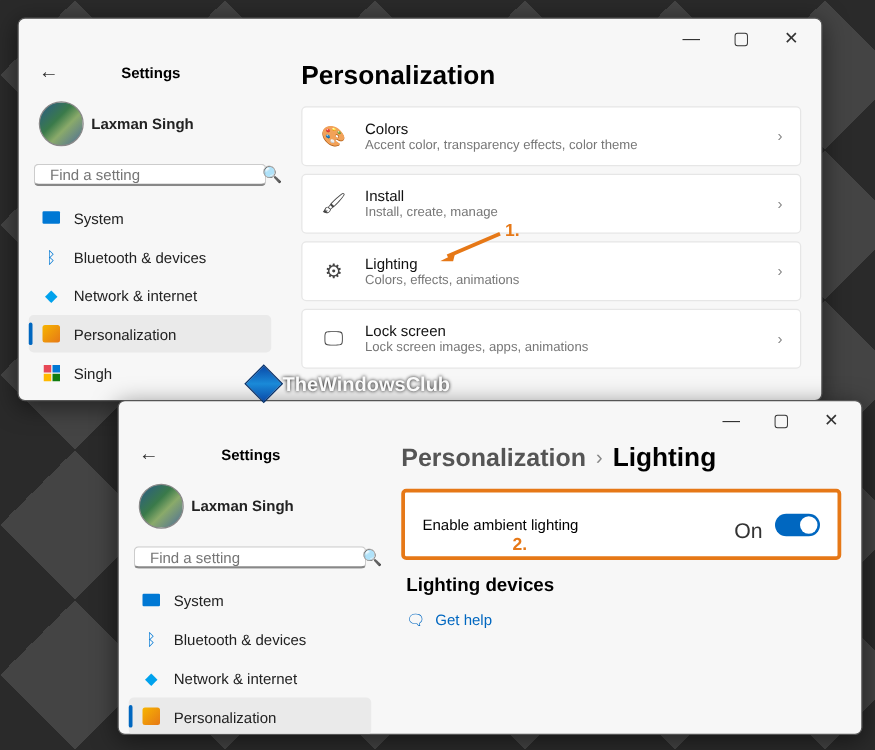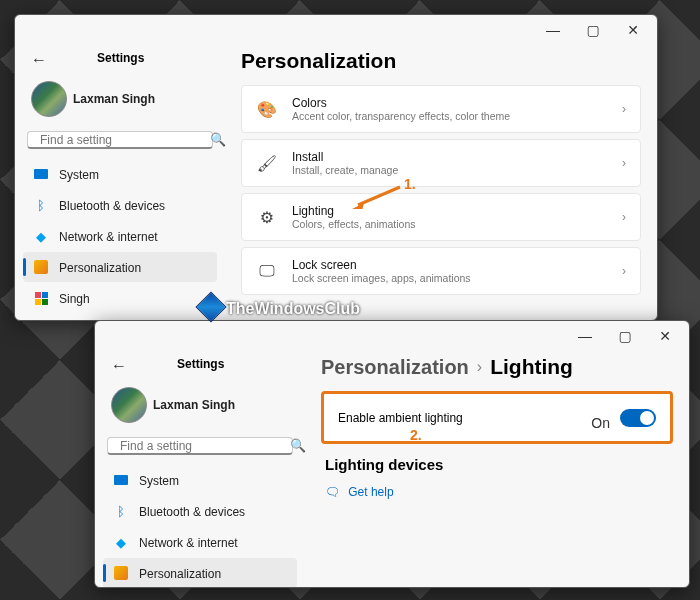--- a/index.html
+++ b/index.html
@@ -47,21 +47,21 @@
 .card { background:#fff; border:1px solid #e6e6e6; border-radius:4px; padding:10px 14px; margin-bottom:6px; display:flex; align-items:center; gap:14px; cursor:pointer; }
 .card-icon { width:22px; height:22px; display:flex; align-items:center; justify-content:center; color:#444; font-size:16px; }
 .card-text { flex:1; }
 .card-title { font-size:12px; font-weight:400; color:#111; }
 .card-sub { font-size:10.5px; color:#777; }
 .chev { color:#888; font-size:12px; }
 
 .highlight-card { border:3px solid #e67817; }
 .toggle-row { display:flex; align-items:center; gap:10px; }
 .toggle-label { font-size:12px; }
-.toggle-state { font-size:14px; margin-left:auto; color:#333;margin-top:11px; }
+.toggle-state { font-size:17px; margin-left:auto; color:#333;margin-top:11px; }
 .toggle { width:36px; height:18px; border-radius:10px; background:#0067c0; position:relative; cursor:pointer; }
 .toggle::after { content:''; position:absolute; right:2px; top:2px; width:14px; height:14px; background:#fff; border-radius:50%; }
 
 .section-h { font-size:15px; font-weight:700; margin:12px 0 8px 4px; }
 .help-link { display:flex; align-items:center; gap:8px; font-size:12px; color:#0067c0; cursor:pointer; padding:4px; }
 
 
 .annot { position:absolute; color:#e67817; font-weight:700; font-size:14px; pointer-events:none; }
 .arrow { position:absolute; pointer-events:none; }
 .step1 { left:404px; top:176px; }

